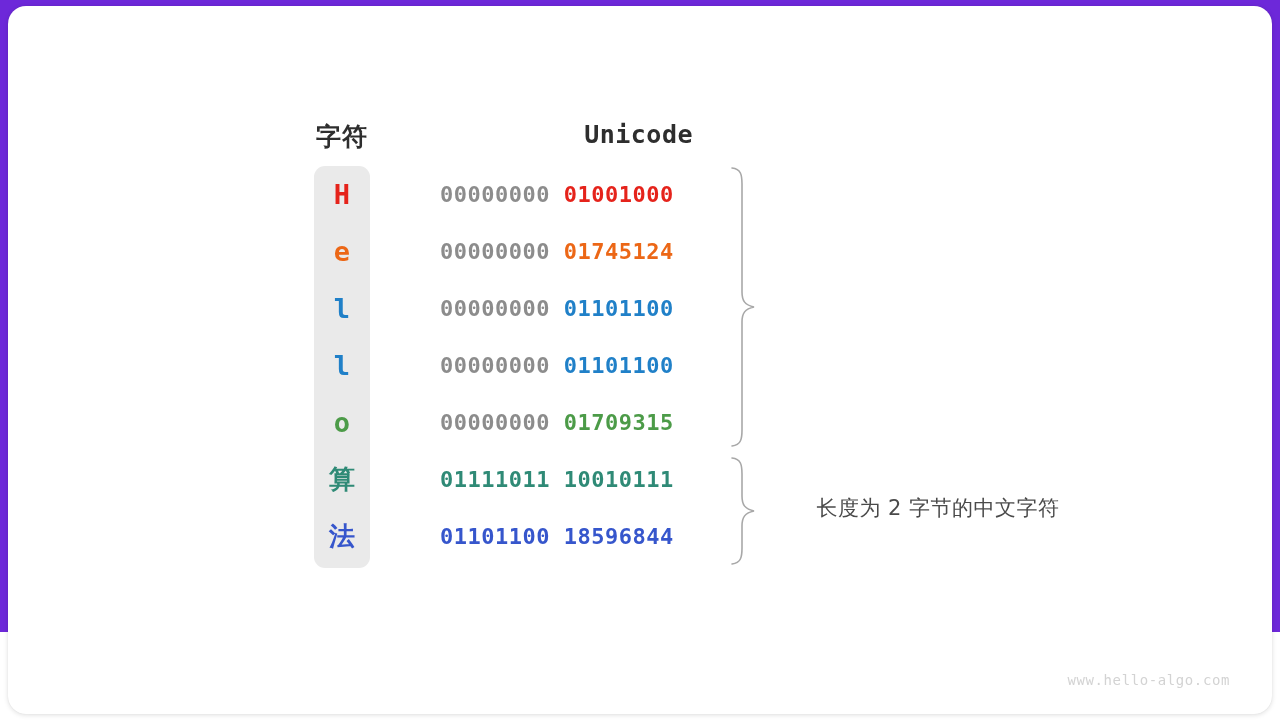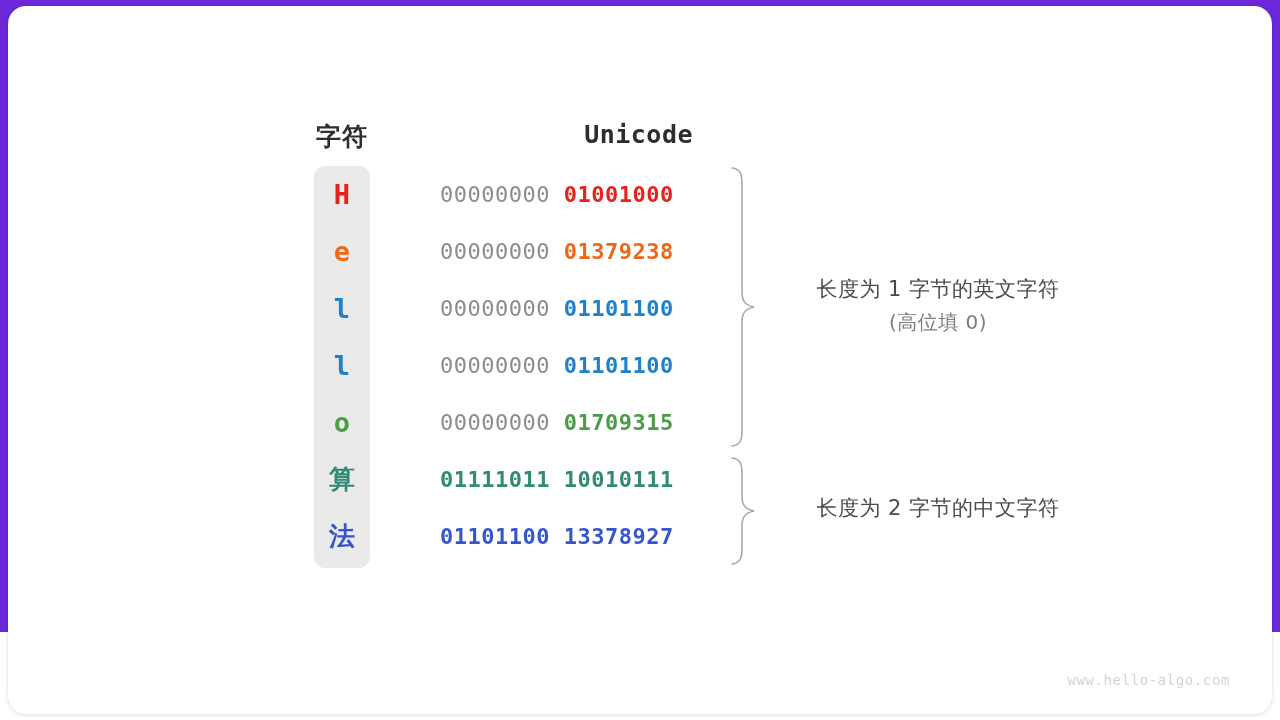--- a/index.html
+++ b/index.html
@@ -97,21 +97,21 @@
     height: 57px;
     display: flex;
     align-items: center;
     justify-content: flex-start;
     font-family: "DejaVu Sans Mono", "Liberation Mono", monospace;
     font-size: 22px;
     letter-spacing: 0.5px;
     white-space: pre;
   }
   .bits-high {
-    font-weight: normal;
+    font-weight: bold;
   }
   .bits-low {
     font-weight: bold;
   }
 
   
   .brace-svg {
     position: absolute;
     overflow: visible;
   }
@@ -184,45 +184,41 @@
 
     <div class="col-header" id="header-char">字符</div>
     <div class="col-header" id="header-unicode">Unicode</div>
 
     <div id="char-column"></div>
 
     <div id="rows">
         <div class="char-cell latin" style="top: 160px; color: rgb(229, 35, 27);">H</div>
         <div class="bits-cell" style="top: 160px;"><span class="bits-high" style="color: rgb(140, 140, 140);">00000000</span><span> </span><span class="bits-low" style="color: rgb(229, 35, 27);">01001000</span></div>
         <div class="char-cell latin" style="top: 217px; color: rgb(236, 103, 22);">e</div>
-        <div class="bits-cell" style="top: 217px;"><span class="bits-high" style="color: rgb(140, 140, 140);">00000000</span><span> </span><span class="bits-low" style="color: rgb(236, 103, 22);">01379238</span></div>
+        <div class="bits-cell" style="top: 217px;"><span class="bits-high" style="color: rgb(140, 140, 140);">00000000</span><span> </span><span class="bits-low" style="color: rgb(236, 103, 22);">01745124</span></div>
         <div class="char-cell latin" style="top: 274px; color: rgb(32, 128, 200);">l</div>
         <div class="bits-cell" style="top: 274px;"><span class="bits-high" style="color: rgb(140, 140, 140);">00000000</span><span> </span><span class="bits-low" style="color: rgb(32, 128, 200);">01101100</span></div>
         <div class="char-cell latin" style="top: 331px; color: rgb(32, 128, 200);">l</div>
         <div class="bits-cell" style="top: 331px;"><span class="bits-high" style="color: rgb(140, 140, 140);">00000000</span><span> </span><span class="bits-low" style="color: rgb(32, 128, 200);">01101100</span></div>
         <div class="char-cell latin" style="top: 388px; color: rgb(76, 155, 72);">o</div>
         <div class="bits-cell" style="top: 388px;"><span class="bits-high" style="color: rgb(140, 140, 140);">00000000</span><span> </span><span class="bits-low" style="color: rgb(76, 155, 72);">01709315</span></div>
         <div class="char-cell cjk" style="top: 445px; color: rgb(47, 138, 118);">算</div>
         <div class="bits-cell" style="top: 445px;"><span class="bits-high" style="color: rgb(47, 138, 118); font-weight: bold;">01111011</span><span> </span><span class="bits-low" style="color: rgb(47, 138, 118);">10010111</span></div>
         <div class="char-cell cjk" style="top: 502px; color: rgb(54, 86, 204);">法</div>
-        <div class="bits-cell" style="top: 502px;"><span class="bits-high" style="color: rgb(54, 86, 204); font-weight: bold;">01101100</span><span> </span><span class="bits-low" style="color: rgb(54, 86, 204);">13378927</span></div>
+        <div class="bits-cell" style="top: 502px;"><span class="bits-high" style="color: rgb(54, 86, 204); font-weight: bold;">01101100</span><span> </span><span class="bits-low" style="color: rgb(54, 86, 204);">18596844</span></div>
       </div>
 
     <svg id="brace-one" class="brace-svg" width="26" height="282" viewBox="0 0 26 282">
       <path class="brace-path" d="M 2 2 C 11 3 12 9 12 18 L 12 126 C 12 135 15 139 24 141 C 15 143 12 147 12 156 L 12 264 C 12 273 11 279 2 280"></path>
     </svg>
 
     <svg id="brace-two" class="brace-svg" width="26" height="110" viewBox="0 0 26 110">
       <path class="brace-path" d="M 2 2 C 11 3 12 9 12 18 L 12 40 C 12 49 15 53 24 55 C 15 57 12 61 12 70 L 12 92 C 12 101 11 107 2 108"></path>
     </svg>
 
-    <div class="annotation" id="annotation-one">
-      <div class="line1">长度为 1 字节的英文字符</div>
-      <div class="line2">(高位填 0)</div>
-    </div>
 
     <div class="annotation" id="annotation-two">
       <div class="line1">长度为 2 字节的中文字符</div>
     </div>
 
     <div id="watermark">www.hello-algo.com</div>
 
   </div>
 </div>
 

